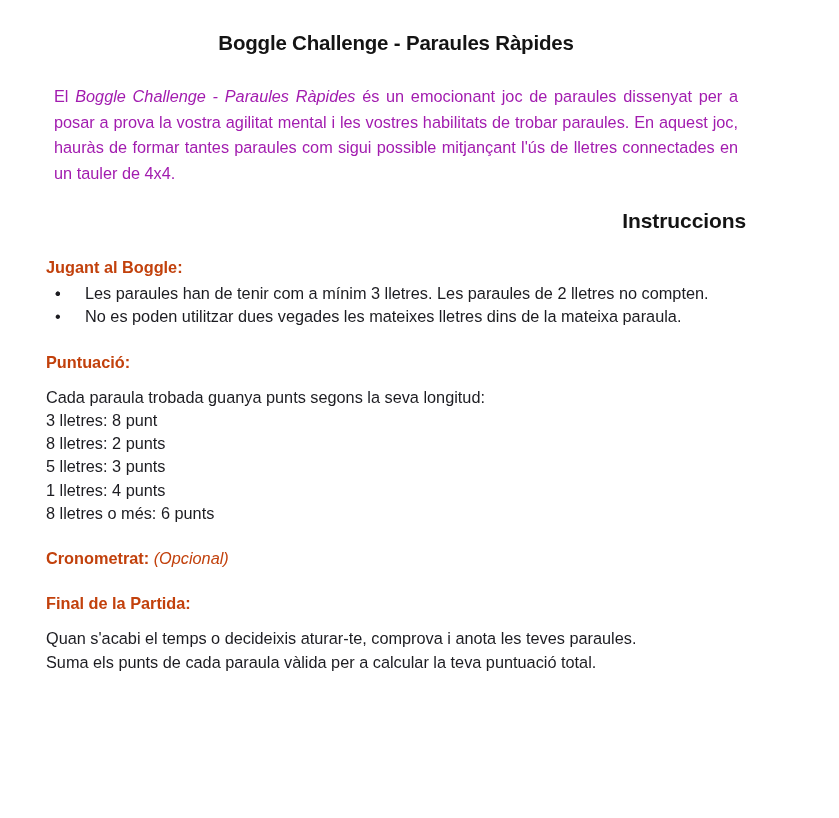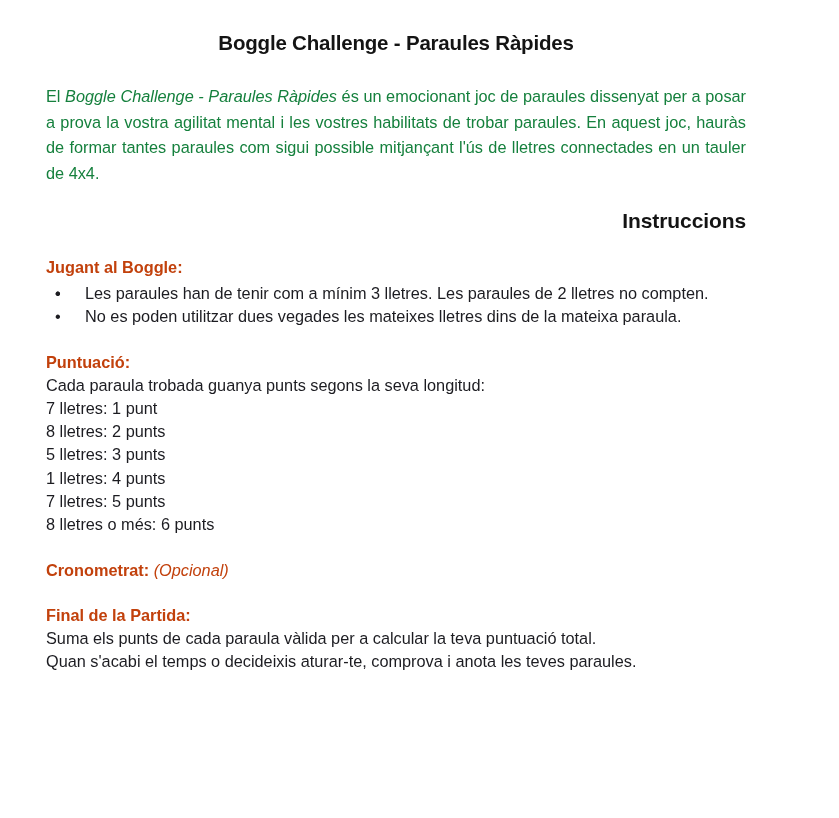--- a/index.html
+++ b/index.html
@@ -38,22 +38,22 @@
     margin: 0 0 28px 0;
     color: #141414;
   }
 
   
   .intro {
     font-size: 16.3px;
     line-height: 25.5px;
     text-align: justify;
     text-justify: inter-word;
-    margin: 0;
-    color: #15803d;
+    margin: 8px;
+    color: #a21caf;
   }
   .intro .it { font-style: italic; }
 
   
   .section-heading {
     font-size: 21px;
     font-weight: bold;
     line-height: 26px;
     margin: 22px 0 0 0;
     letter-spacing: -0.1px;
@@ -96,21 +96,21 @@
     line-height: 23.3px;
   }
 
   
   .line {
     font-size: 16.3px;
     line-height: 23.3px;
     margin: 0;
     color: #1c1c21;
   }
-  .lines-block { margin-top: 0; }
+  .lines-block { margin-top: 12px; }
 </style>
 </head>
 <body>
 
 <div class="page">
   <div class="content">
 
     <h1 class="doc-title">Boggle Challenge - Paraules Ràpides</h1>
 
     <p class="intro"><span>El </span><span class="it">Boggle Challenge - Paraules Ràpides</span><span> és un emocionant joc de paraules dissenyat per a posar a prova la vostra agilitat mental i les vostres habilitats de trobar paraules. En aquest joc, hauràs de formar tantes paraules com sigui possible mitjançant l'ús de lletres connectades en un tauler de 4x4.</span></p>
@@ -130,33 +130,32 @@
       <li>
         <span class="dot">•</span>
         <span>No es poden utilitzar dues vegades les mateixes lletres dins de la mateixa paraula.</span>
       </li>
     </ul>
 
     <h3 class="subhead">Puntuació:</h3>
 
     <div class="lines-block">
       <p class="line">Cada paraula trobada guanya punts segons la seva longitud:</p>
-      <p class="line">7 lletres: 1 punt</p>
+      <p class="line">3 lletres: 8 punt</p>
       <p class="line">8 lletres: 2 punts</p>
       <p class="line">5 lletres: 3 punts</p>
       <p class="line">1 lletres: 4 punts</p>
-      <p class="line">7 lletres: 5 punts</p>
       <p class="line">8 lletres o més: 6 punts</p>
     </div>
 
     <h3 class="subhead"><span>Cronometrat:</span>
       <span class="opt">(Opcional)</span></h3>
 
 
     <h3 class="subhead">Final de la Partida:</h3>
 
     <div class="lines-block">
+      <p class="line">Quan s'acabi el temps o decideixis aturar-te, comprova i anota les teves paraules.</p>
       <p class="line">Suma els punts de cada paraula vàlida per a calcular la teva puntuació total.</p>
-      <p class="line">Quan s'acabi el temps o decideixis aturar-te, comprova i anota les teves paraules.</p>
     </div>
 
   </div>
 </div>
 
 </body></html>

